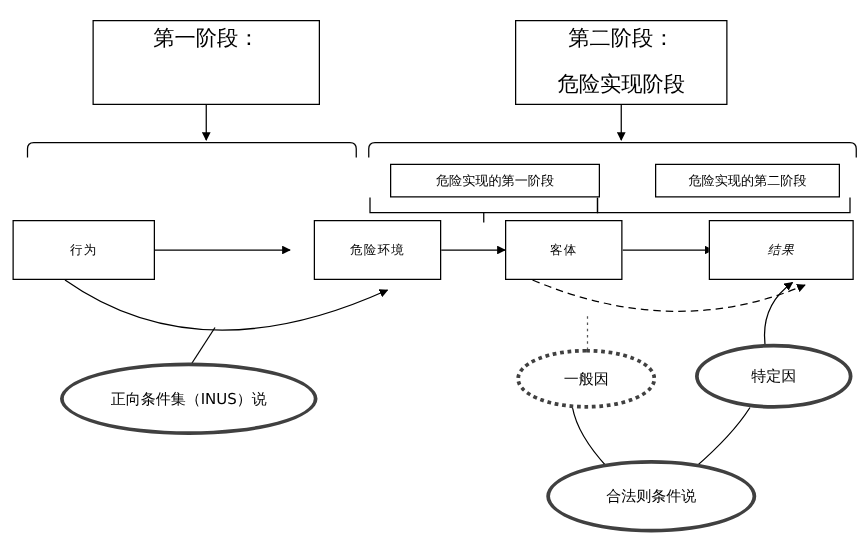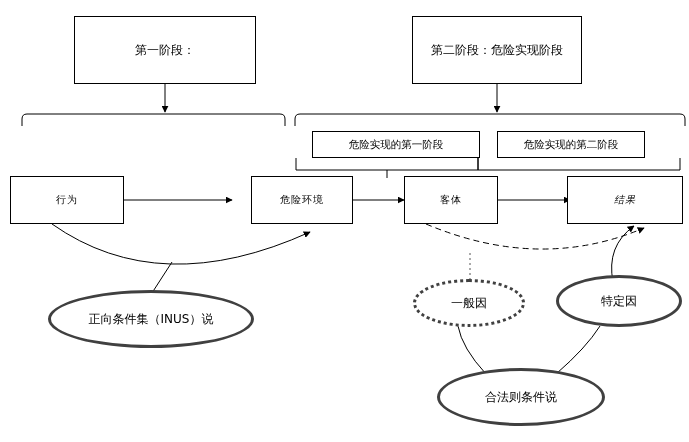--- a/index.html
+++ b/index.html
@@ -27,22 +27,23 @@
     align-items: center;
     justify-content: center;
     text-align: center;
     z-index: 3;
   }
   .box .line {
     display: block;
     line-height: 1.7;
   }
   .phase-box {
-    font-size: 12px;
-    flex-direction: row;
+    font-size: 17px;
+    flex-direction: column;
+    justify-content: space-between;
   }
   .sub-box {
     font-size: 10.5px;
   }
   .main-box {
     font-size: 10px;
     letter-spacing: 1px;
   }
   .ellipse {
     position: absolute;
@@ -125,21 +126,21 @@
 
   <div class="box phase-box" style="left:412px; top:16px; width:170px; height:68px;">
     <span class="line">第二阶段：</span>
     <span class="line">危险实现阶段</span>
   </div>
 
   <div class="box sub-box" style="left:312px; top:131px; width:168px; height:27px;">
     <span>危险实现的第一阶段</span>
   </div>
 
-  <div class="box sub-box" style="left:497px; top:131px; width:148px; height:27px;">
+  <div class="box sub-box" style="left:524px; top:131px; width:148px; height:27px;">
     <span>危险实现的第二阶段</span>
   </div>
 
   <div class="box main-box" style="left:10px; top:176px; width:114px; height:48px;">
     <span>行为</span>
   </div>
 
   <div class="box main-box" style="left:235px; top:176px; width:102px; height:48px;margin-left:16px;">
     <span>危险环境</span>
   </div>

